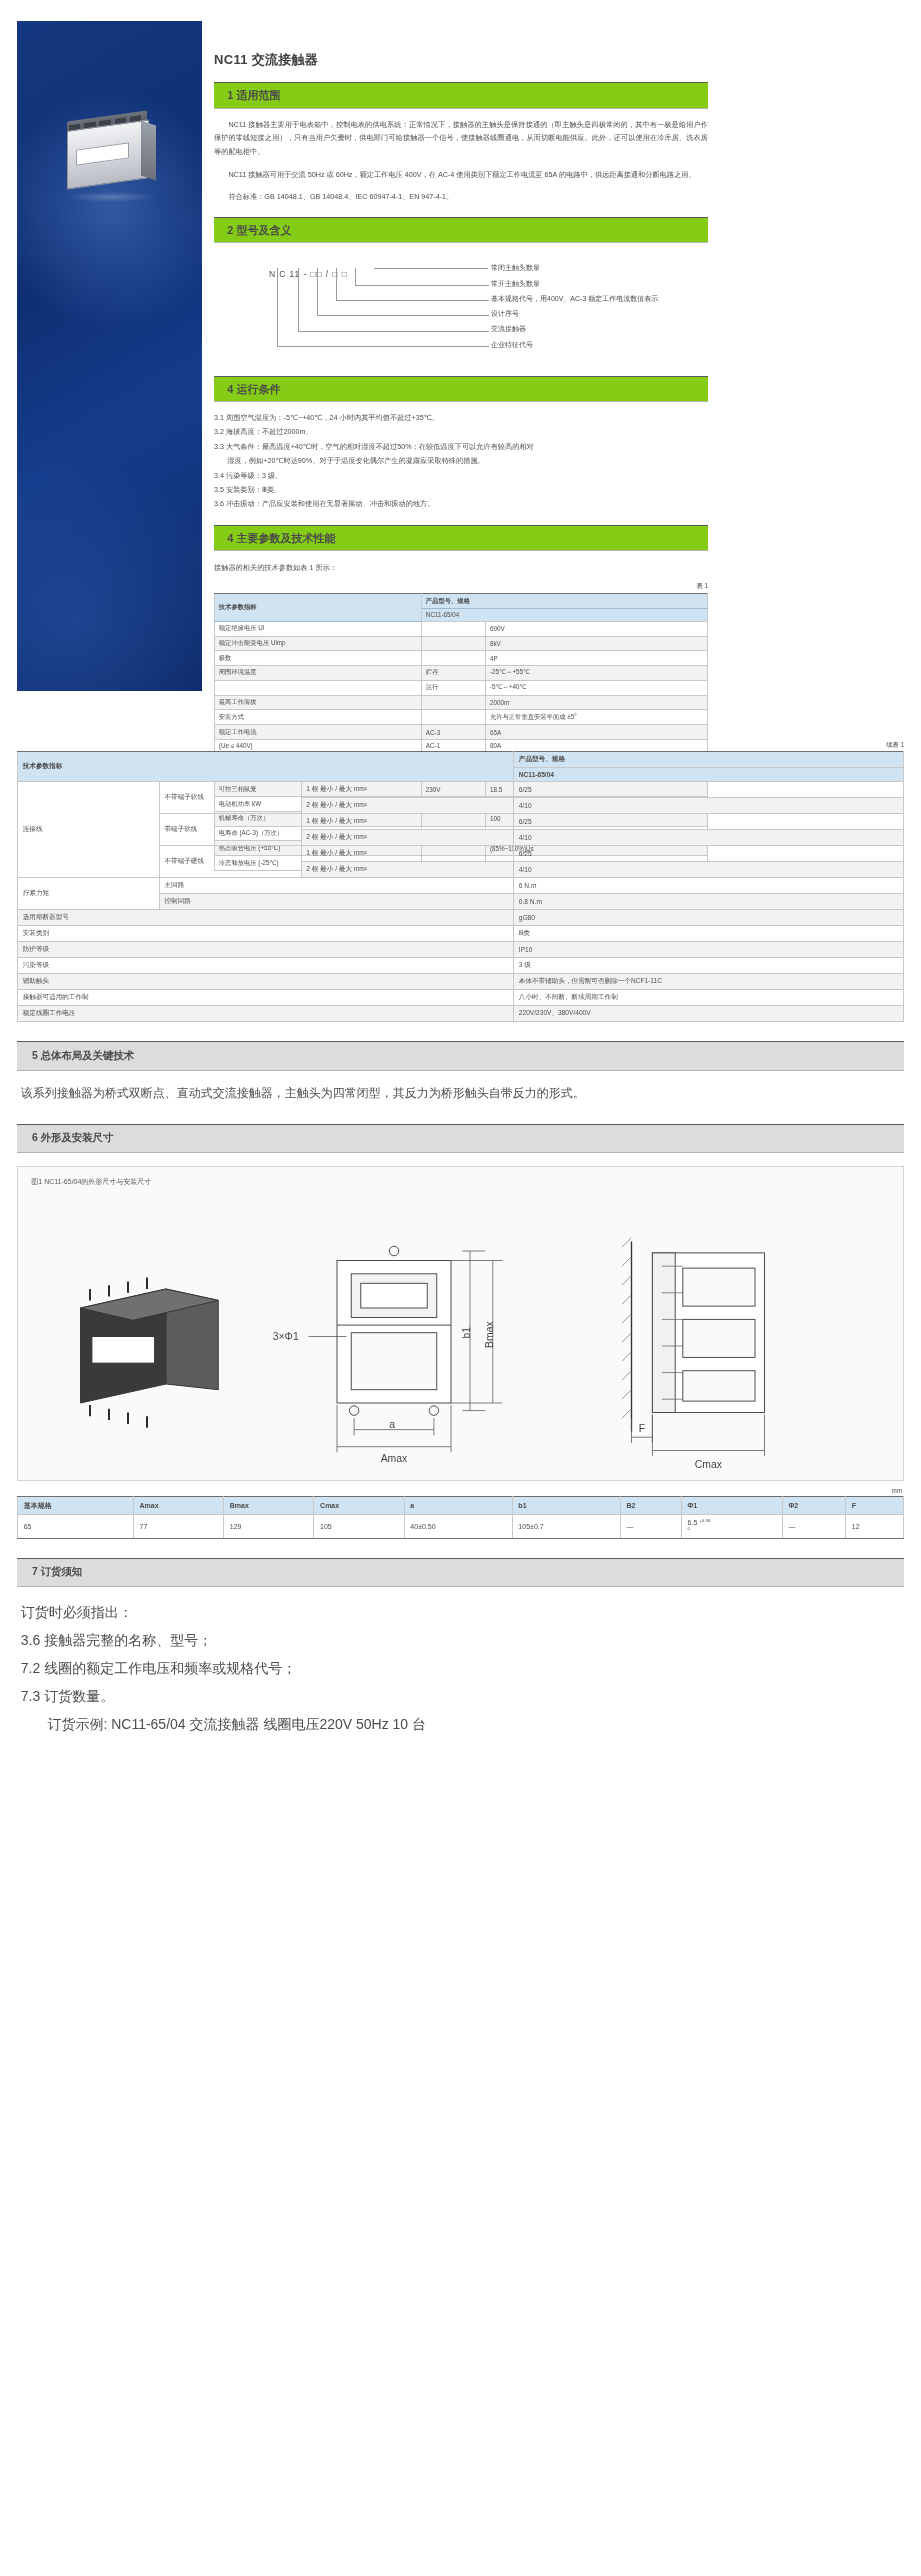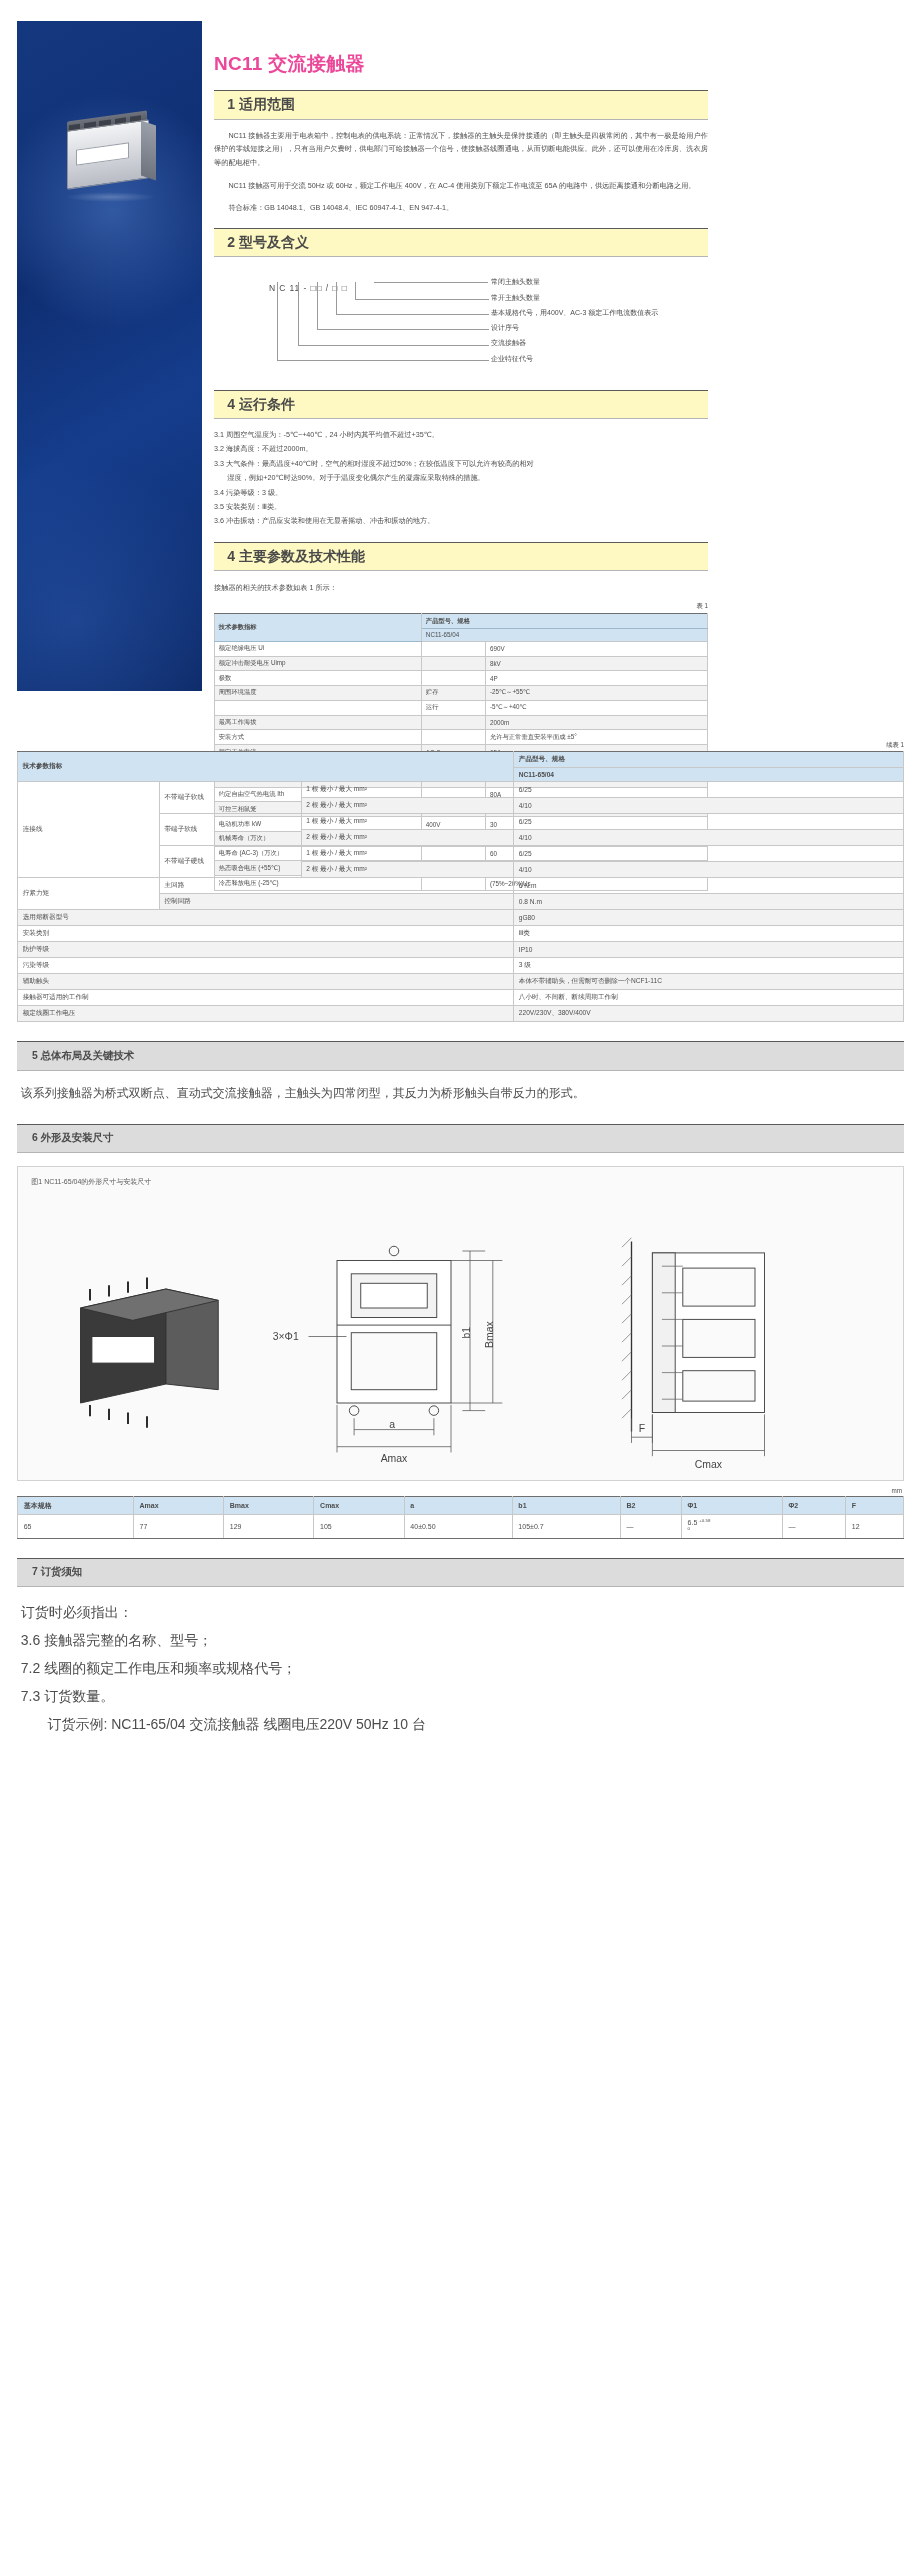--- a/index.html
+++ b/index.html
@@ -51,26 +51,26 @@
   }
   .prod .pins{position:absolute;left:9.5px;top:1.9px;width:76px;height:9.5px;transform:skewY(-8deg);}
   .prod .pins i{display:inline-block;width:11.4px;height:8.5px;margin-right:3.8px;background:#3b4049;}
   .prod .shadow{
     position:absolute;left:5.7px;top:80px;width:91px;height:9.5px;
     background:radial-gradient(ellipse at 50% 50%, rgba(255,255,255,.22), rgba(255,255,255,0) 70%);
   }
 
   .content{position:absolute;left:214px;top:21px;width:494px;}
   h1.title{
-    font-size:19px;font-weight:bold;color:#ec4899;margin:30px 0 13.3px 0;letter-spacing:0.3px;
+    font-size:13px;font-weight:bold;color:#404040;margin:30px 0 13.3px 0;letter-spacing:0.3px;
   }
   .sec{
     margin:13.3px 0 0 0;border-top:1.9px solid #5a5a5a;
-    background:#fef9c3;padding:4.7px 0 4.7px 13.3px;
-    font-size:14px;font-weight:bold;color:#4a4a4a;
+    background:#84cc16;padding:4.7px 0 4.7px 13.3px;
+    font-size:11px;font-weight:bold;color:#4a4a4a;
     border-bottom:0.9px solid #b4b4b4;
   }
   .para{font-size:7.2px;line-height:1.85;color:#4d4d4d;margin:9.5px 0 0 0;text-align:justify;}
   .para.indent{text-indent:2em;}
   .list{font-size:7.2px;line-height:2.0;color:#4d4d4d;margin:8.5px 0 0 0;}
   .list div{white-space:nowrap;}
 
   
   .model{position:relative;margin:13.3px 0 0 0;height:106px;font-size:7px;color:#4d4d4d;}
   .model .code{position:absolute;left:55px;top:0;font-size:8.5px;letter-spacing:0.9px;color:#4d4d4d;margin-top:12px;}

